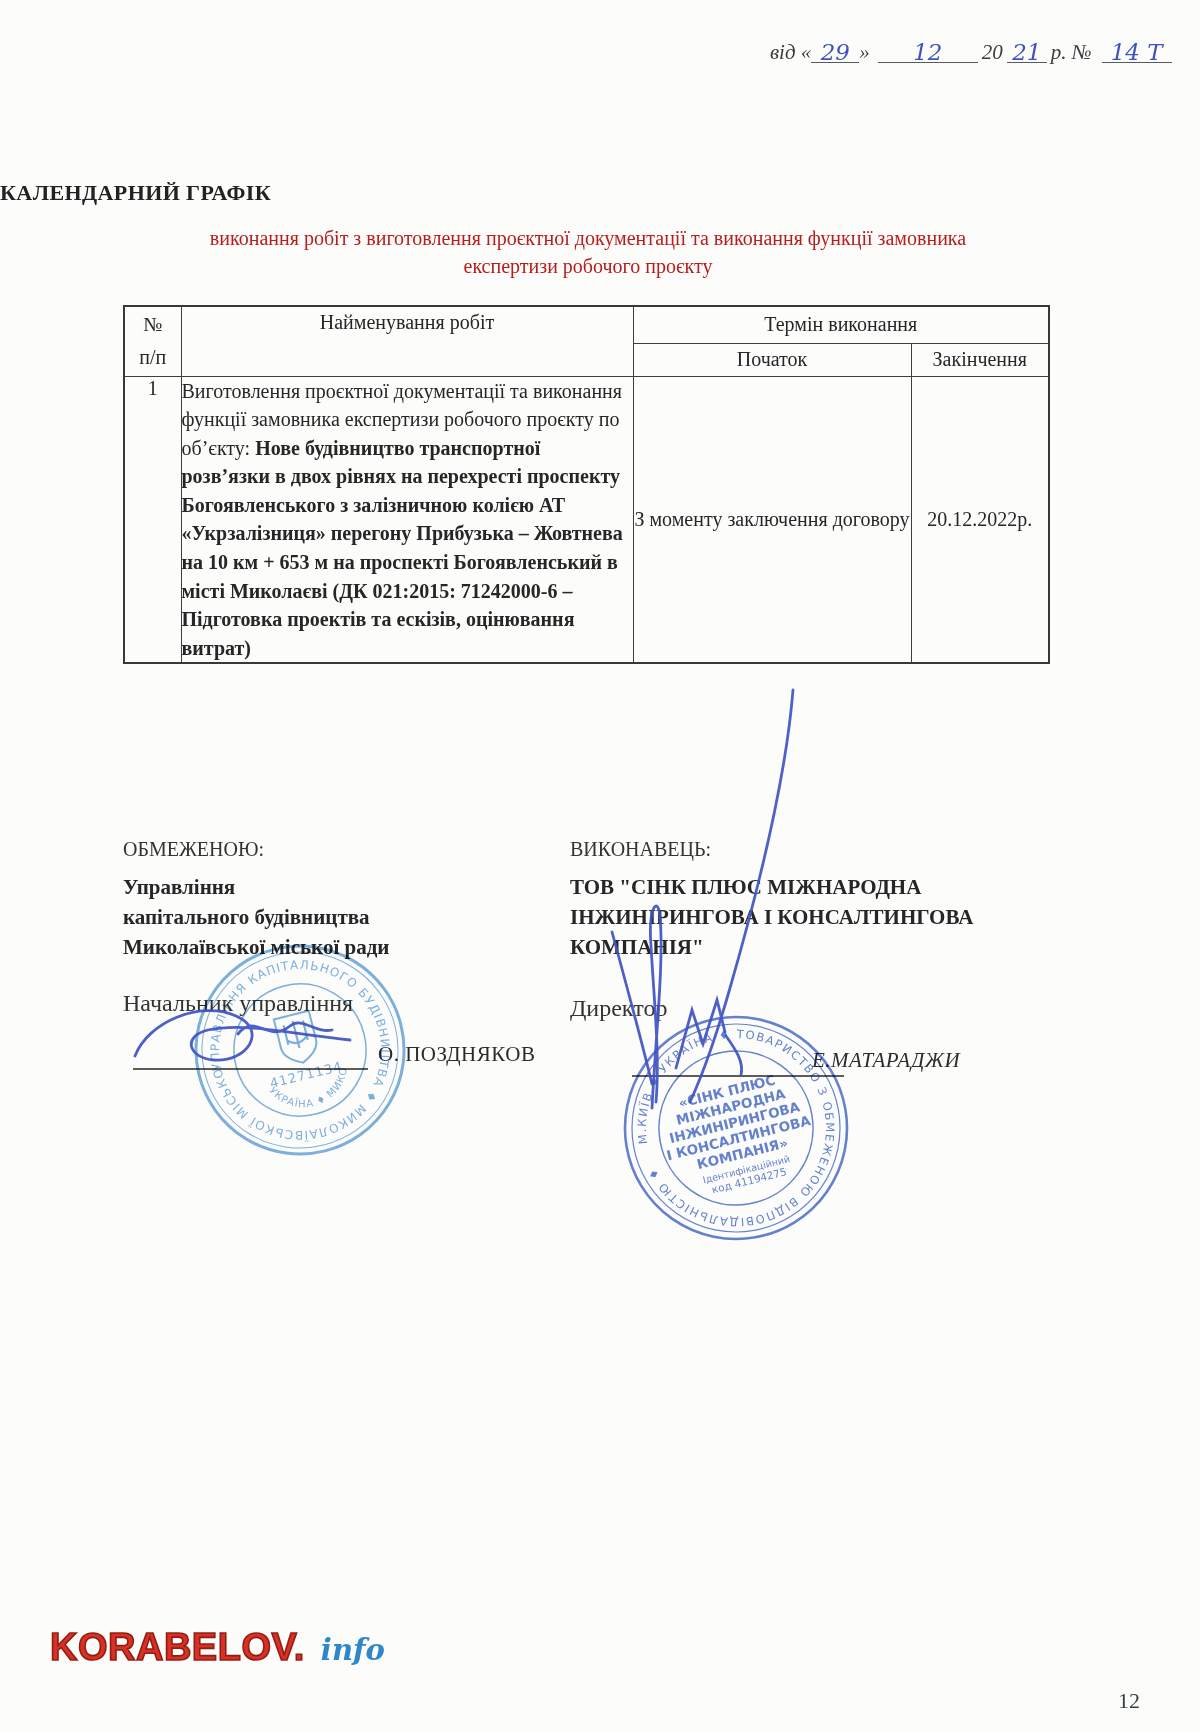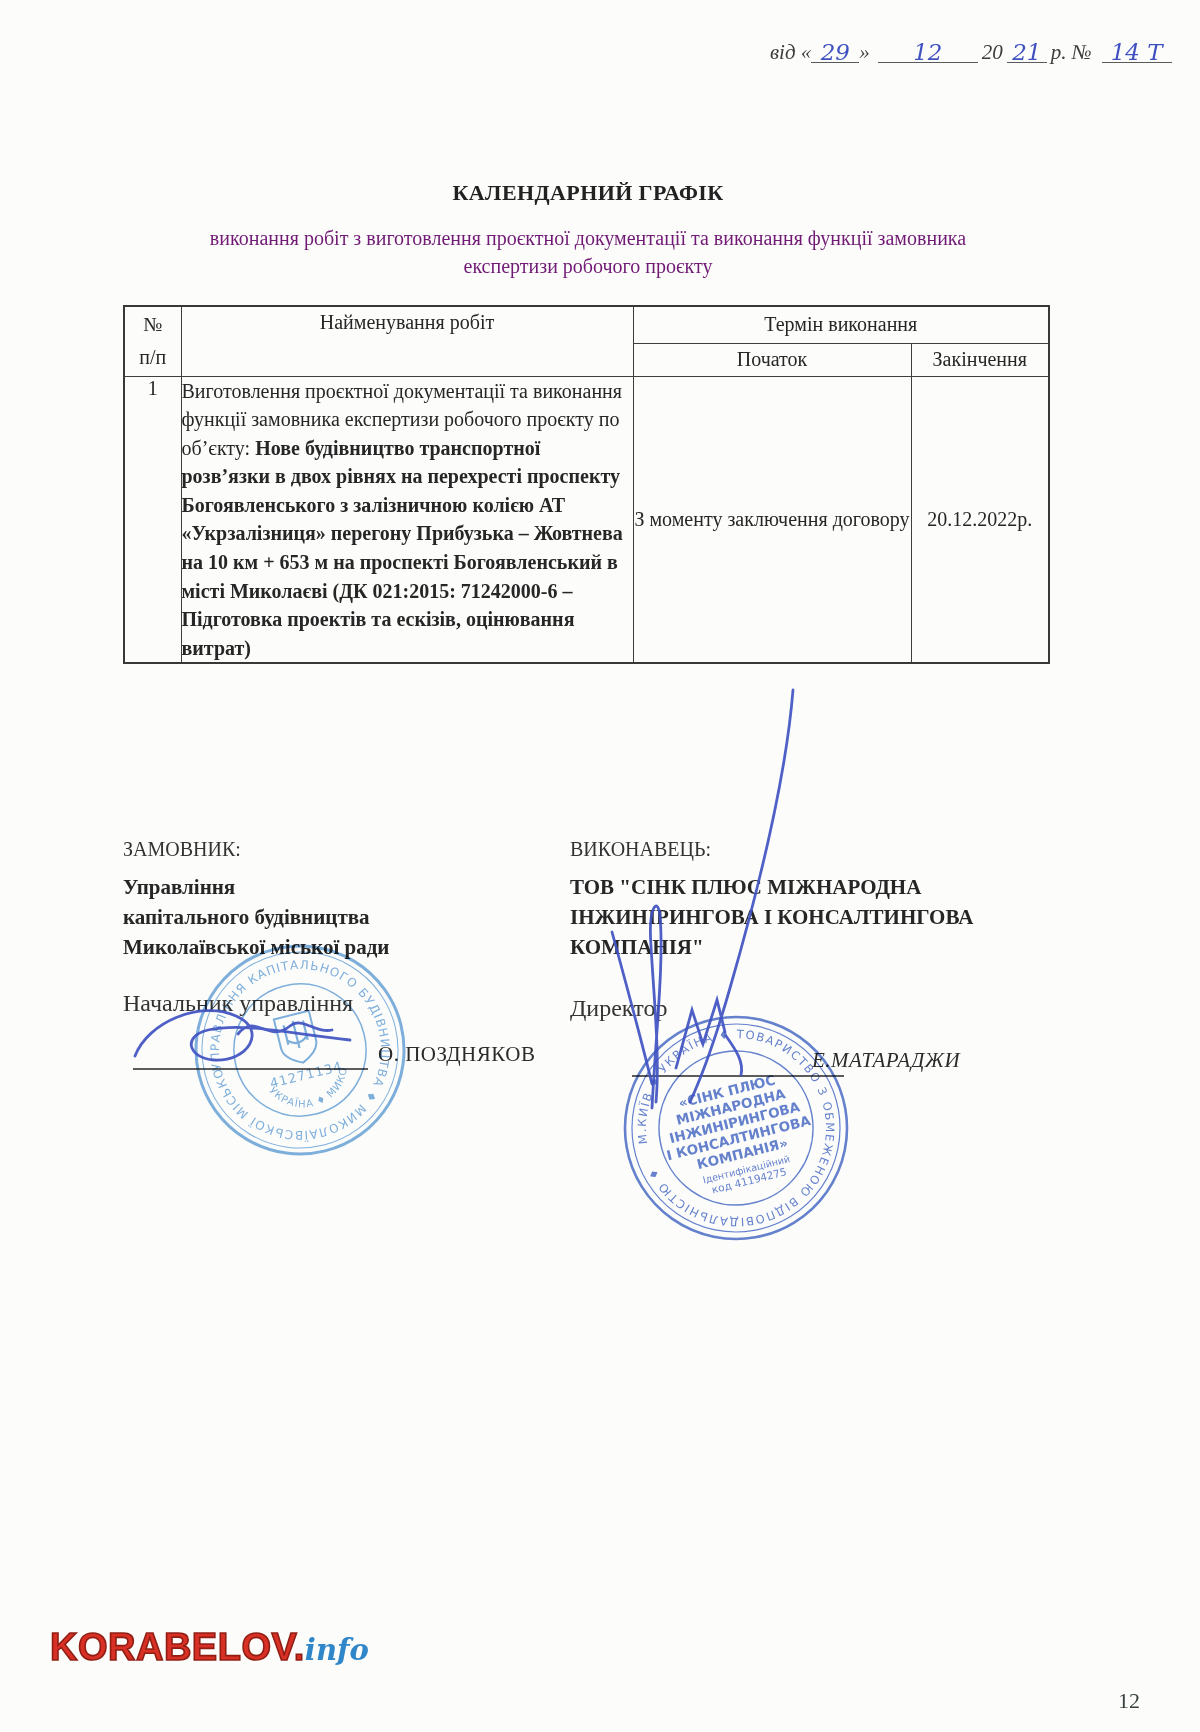--- a/index.html
+++ b/index.html
@@ -13,22 +13,22 @@
   .doc-header .l1{font-size:21.5px; font-weight:bold; margin-left:62px; white-space:nowrap;}
   .doc-header .l2{font-size:21px; white-space:nowrap; display:flex; align-items:center;}
   .hw{font-family:"DejaVu Serif","Liberation Serif",serif; font-style:italic; color:#3f51c1; font-size:23px; line-height:20px;}
   .blank{display:inline-block; border-bottom:1.6px solid #5a5a5a; text-align:center;}
   .b-day{width:48px;}
   .b-month{width:100px; margin-left:8px;}
   .b-year{width:40px;}
   .b-num{width:70px; margin-left:6px;}
   .sep{margin:0 4px;}
   
-  .title{position:absolute; left:0; top:180px; width:1176px; text-align:center; font-size:22px; font-weight:bold; letter-spacing:.4px; color:#222;}
-  .subtitle{position:absolute; left:0; top:224px; width:1176px; text-align:center; font-size:20px; line-height:28px; color:#701a75;}
+  .title{position:absolute; left:0; top:180px; width:1176px; text-align:left; font-size:22px; font-weight:bold; letter-spacing:.4px; color:#222;}
+  .subtitle{position:absolute; left:0; top:224px; width:1176px; text-align:center; font-size:20px; line-height:28px; color:#b91c1c;}
   
   table.sched{position:absolute; left:123px; top:305px; width:925px; border-collapse:collapse; table-layout:fixed; font-size:20px; color:#262626;}
   table.sched td, table.sched th{border:1.6px solid #3e3e3e; font-weight:normal; padding:0;}
   table.sched{border:2px solid #383838;}
   .c1{width:57px;} .c2{width:452px;} .c3{width:278px;} .c4{width:138px;}
   .hrow1{height:37px;} .hrow2{height:33px;}
   th .two-line{line-height:33px;}
   td.num-cell{vertical-align:top; text-align:center; padding-top:8px;}
   td.name-cell{vertical-align:top; padding:7px 8px 8px 14px; line-height:28.6px;}
   td.name-cell .bold{font-weight:bold;}
@@ -41,21 +41,21 @@
   .sigline{border-bottom:2px solid #5c5c5c; height:0;}
   .signame{font-size:21px; letter-spacing:.5px; color:#2b2b2b; white-space:nowrap;}
   
   .stampL{position:absolute; left:192px; top:942px; mix-blend-mode:multiply; opacity:.82;}
   .stampR{position:absolute; left:621px; top:1013px; mix-blend-mode:multiply; opacity:.86;}
   .ink{position:absolute; left:0; top:0; pointer-events:none;}
   .stamp-text{font-family:"DejaVu Sans","Liberation Sans",sans-serif;}
   
   .watermark{position:absolute; left:50px; top:1626px; white-space:nowrap;}
   .wm-brand{font-family:"Liberation Sans","DejaVu Sans",sans-serif; font-weight:bold; font-size:38px; color:#d93025; -webkit-text-stroke:1.6px #8f1d12; letter-spacing:.5px;}
-  .wm-suffix{font-family:"DejaVu Serif","Liberation Serif",serif; font-style:italic; font-weight:bold; font-size:29px; color:#2f86c9; margin-left:0;}
+  .wm-suffix{font-family:"DejaVu Serif","Liberation Serif",serif; font-style:italic; font-weight:bold; font-size:29px; color:#2f86c9; margin-left:16px;}
   .pagenum{position:absolute; left:1118px; top:1688px; font-size:22px; color:#36413f;}
 </style>
 </head>
 <body>
 
 <div class="page">
 
   <div class="doc-header">
     <div class="l2">
       <span>від «</span>
@@ -103,21 +103,21 @@
       <td class="num-cell">1</td>
       <td class="name-cell">
         <span>Виготовлення проєктної документації та виконання функції замовника експертизи робочого проєкту по об’єкту: </span><span class="bold">Нове будівництво транспортної розв’язки в двох рівнях на перехресті проспекту Богоявленського з залізничною колією АТ «Укрзалізниця» перегону Прибузька – Жовтнева на 10 км + 653 м на проспекті Богоявленський в місті Миколаєві (ДК 021:2015: 71242000-6 – Підготовка проектів та ескізів, оцінювання витрат)</span>
       </td>
       <td class="mid-cell">З моменту заключення договору</td>
       <td class="mid-cell">20.12.2022р.</td>
     </tr>
   </tbody>
     </table>
 
-  <div class="abs role" style="left:123px; top:838px;">ЗАМОВНИК:</div>
+  <div class="abs role" style="left:123px; top:838px;">ОБМЕЖЕНОЮ:</div>
   <div class="abs" style="left:123px; top:872px;">
     <div class="orgline">Управління</div>
     <div class="orgline">капітального будівництва</div>
     <div class="orgline">Миколаївської міської ради</div>
   </div>
   <div class="abs pos" style="left:123px; top:990px;">Начальник управління</div>
   <div class="abs sigline" style="left:133px; top:1068px; width:235px;"></div>
   <div class="abs signame" style="left:378px; top:1042px;">О. ПОЗДНЯКОВ</div>
 
   <div class="abs role" style="left:570px; top:838px;">ВИКОНАВЕЦЬ:</div>

